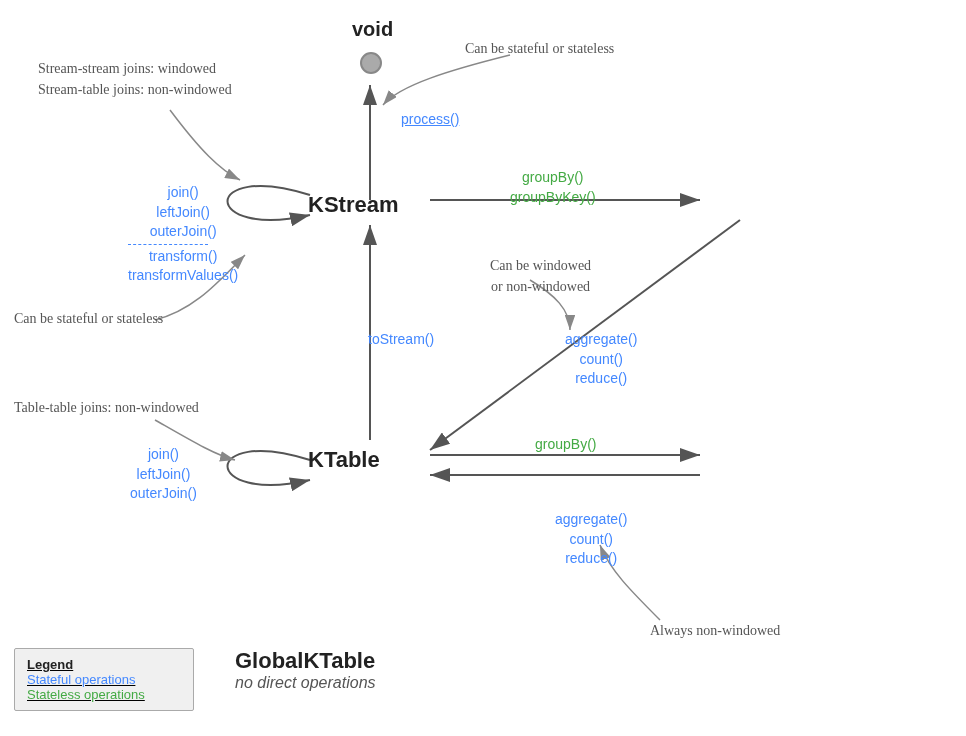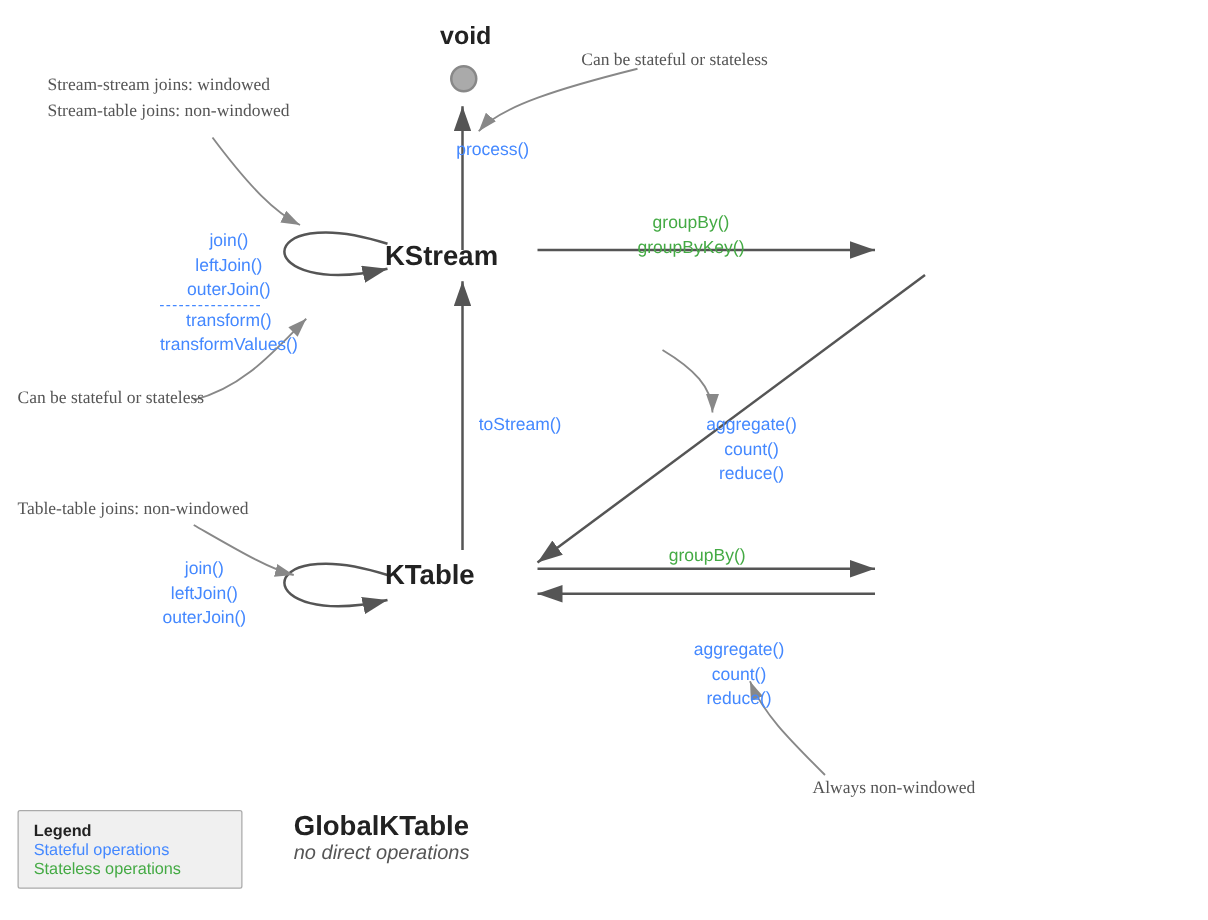--- a/index.html
+++ b/index.html
@@ -75,20 +75,21 @@
       line-height: 1.5;
     }
 
     
     .legend {
       position: absolute;
       border: 1px solid #aaa;
       background: #f0f0f0;
       padding: 8px 12px;
       border-radius: 2px;
+      text-decoration: underline;
     }
     .legend-title {
       font-weight: bold;
       font-size: 13px;
       font-family: 'Arial', sans-serif;
       color: #222;
     }
     .legend-stateful {
       color: #4488ff;
       font-size: 13px;
@@ -173,21 +174,21 @@
   <div class="void-label" style="left: 352px; top: 18px;">void</div>
 
   <div class="void-circle" style="left: 360px; top: 52px;"></div>
 
   <div class="node-label" style="left: 308px; top: 192px;">KStream</div>
 
   <div class="node-label" style="left: 308px; top: 447px;">KTable</div>
 
 
 
-  <div class="op-blue" style="left: 365px; top: 110px;">
+  <div class="op-blue" style="left: 401px; top: 110px; text-decoration: underline;">
     <span>process()</span>
   </div>
 
   <div class="op-blue" style="left: 128px; top: 183px; text-align:center;">
     <div>join()</div>
     <div>leftJoin()</div>
     <div>outerJoin()</div>
     <div style="border-top: 1px dashed #4488ff; margin: 2px 0; width:80px;"></div>
     <div>transform()</div>
     <div>transformValues()</div>
@@ -197,21 +198,21 @@
     <div>groupBy()</div>
     <div>groupByKey()</div>
   </div>
 
   <div class="op-blue" style="left: 565px; top: 330px; text-align:center;">
     <div>aggregate()</div>
     <div>count()</div>
     <div>reduce()</div>
   </div>
 
-  <div class="op-blue" style="left: 383px; top: 330px;">
+  <div class="op-blue" style="left: 368px; top: 330px;">
     <span>toStream()</span>
   </div>
 
   <div class="op-blue" style="left: 130px; top: 445px; text-align:center;">
     <div>join()</div>
     <div>leftJoin()</div>
     <div>outerJoin()</div>
   </div>
 
   <div class="op-green" style="left: 535px; top: 435px; text-align:center;">
@@ -226,20 +227,24 @@
 
   <div class="annotation" style="left: 14px; top: 58px; margin-left: 24px;">
     <div style="white-space: pre-line;">Stream-stream joins: windowed
 Stream-table joins: non-windowed</div>
   </div>
 
   <div class="annotation" style="left: 465px; top: 38px;">Can be stateful or stateless</div>
 
   <div class="annotation" style="left: 14px; top: 308px;">Can be stateful or stateless</div>
 
+  <div class="annotation" style="left: 490px; top: 255px; text-align:center;">
+    <div>Can be windowed</div>
+    <div>or non-windowed</div>
+  </div>
 
   <div class="annotation" style="left: 14px; top: 397px;">Table-table joins: non-windowed</div>
 
   <div class="annotation" style="left: 650px; top: 620px; text-align: center;">Always non-windowed</div>
 
   <div class="global-ktable" style="left: 235px; top: 648px;">
     <div class="global-ktable-title">GlobalKTable</div>
     <div class="global-ktable-sub">no direct operations</div>
   </div>
 

